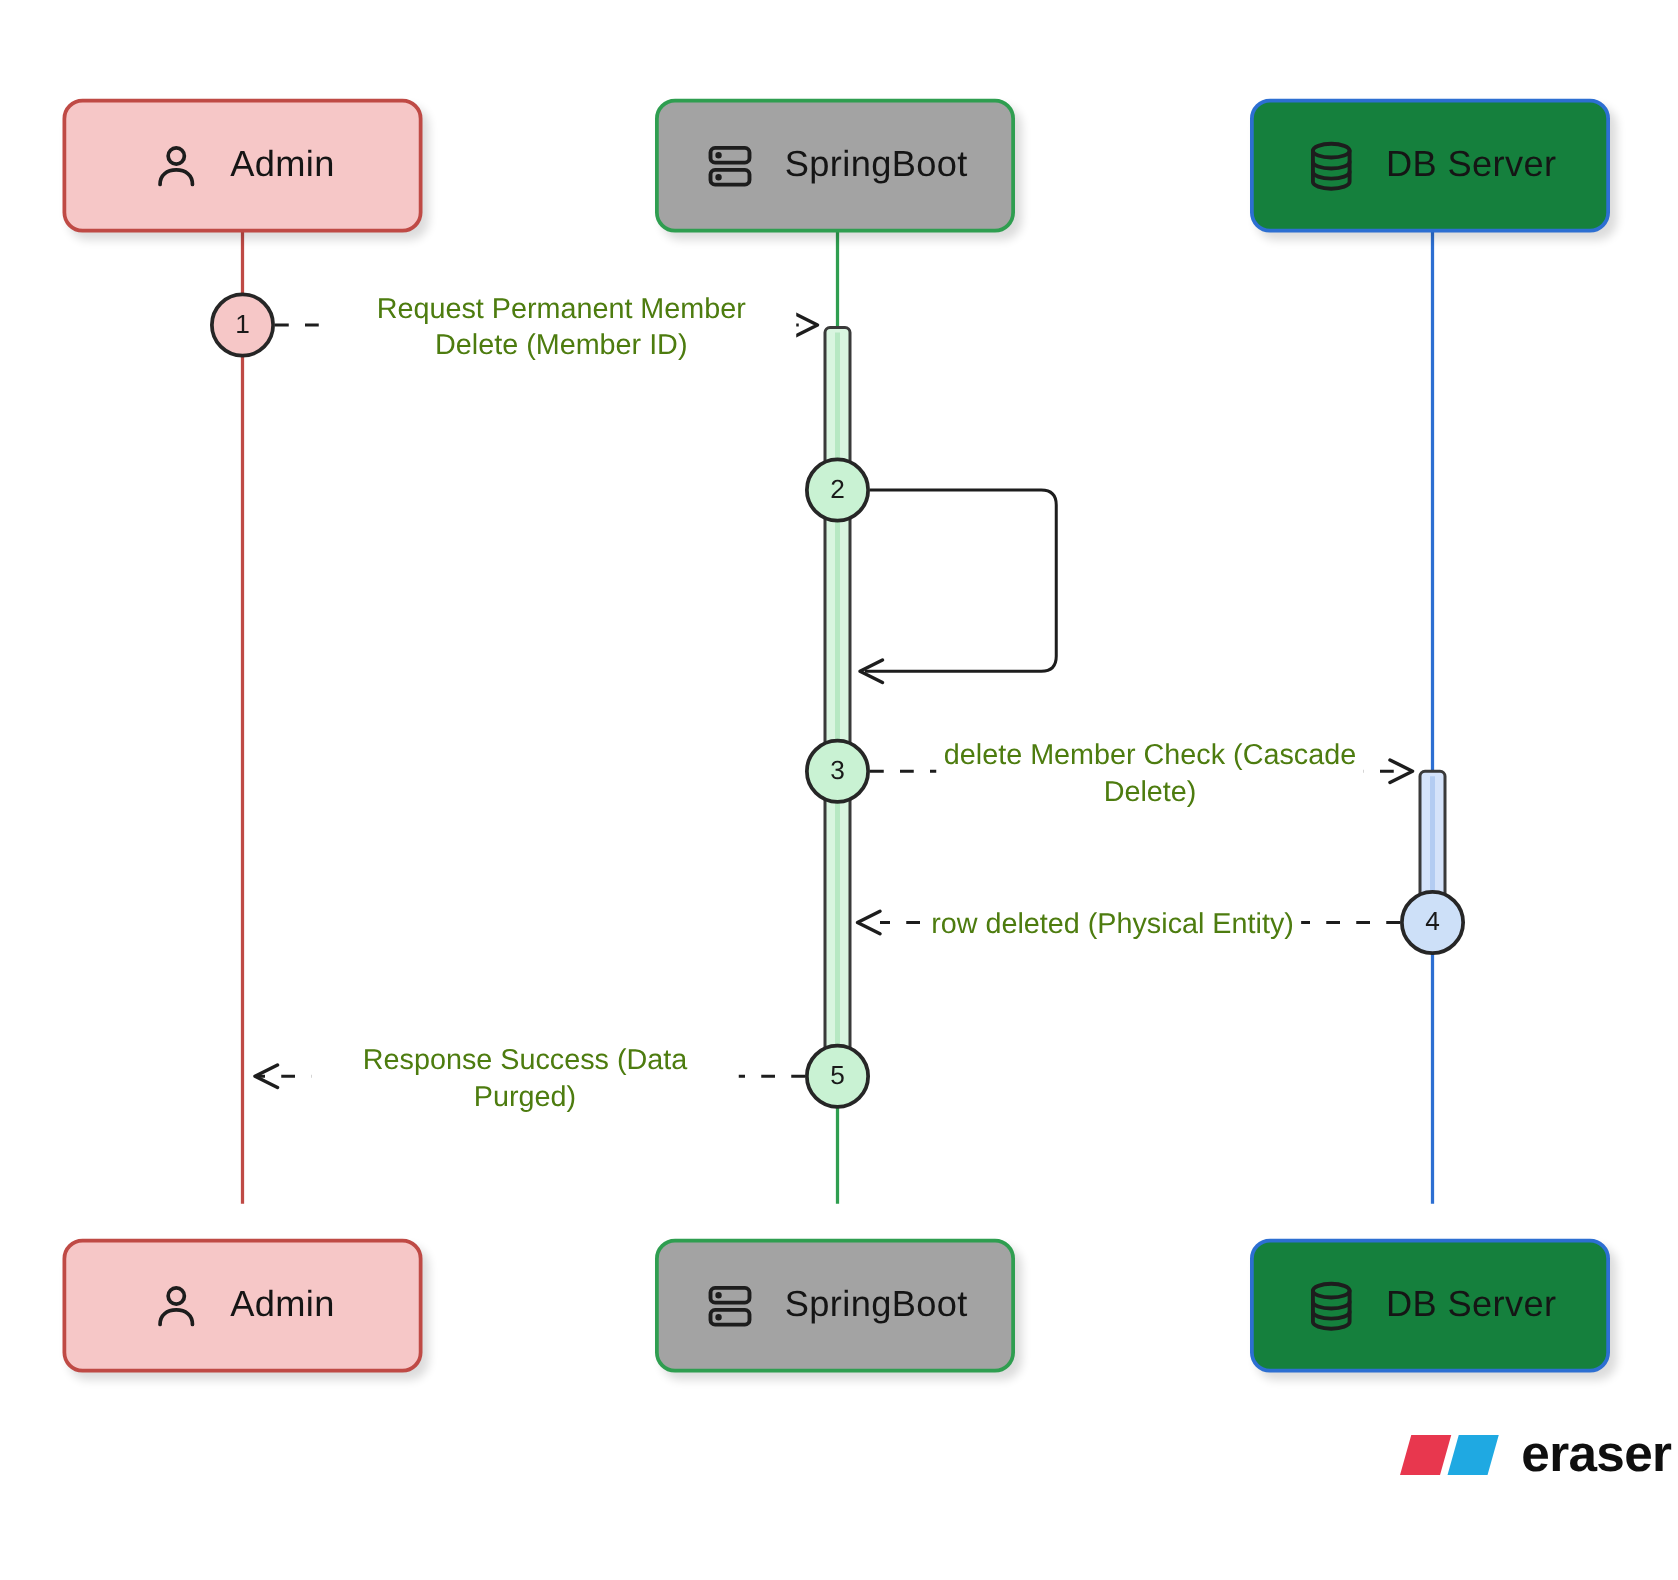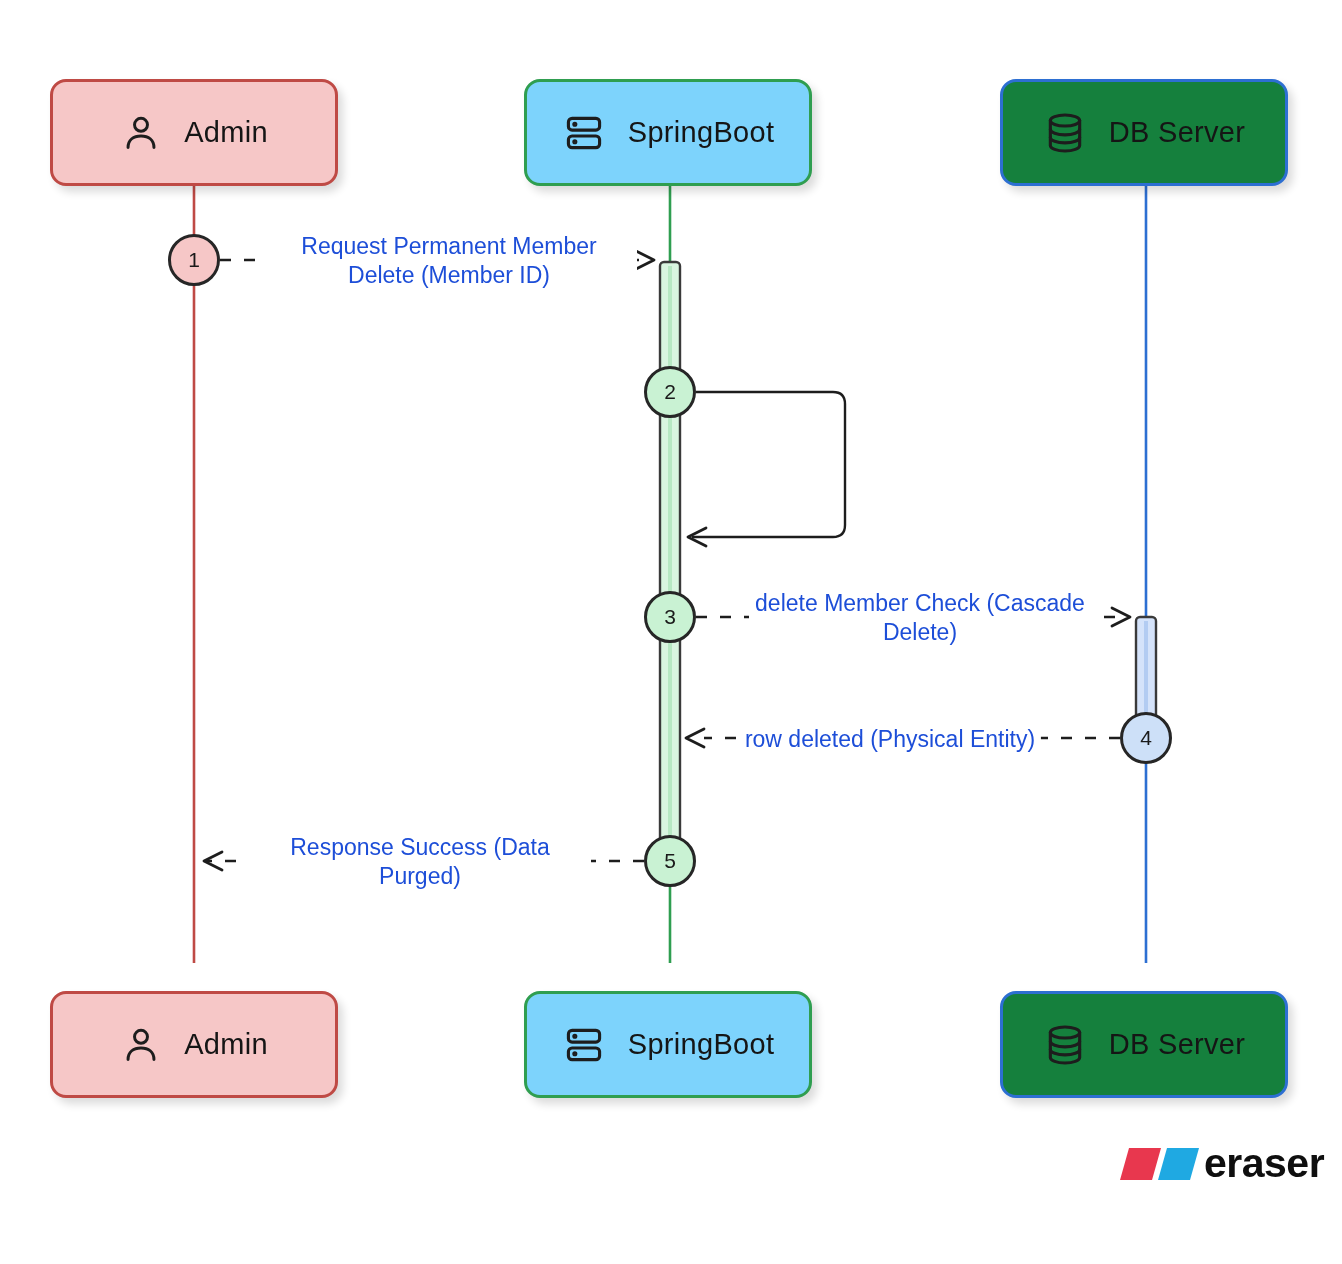--- a/index.html
+++ b/index.html
@@ -11,41 +11,41 @@
   .layer{position:absolute;left:0;top:0;}
   .actor-box{
     position:absolute;width:288px;height:107px;box-sizing:border-box;
     border:3px solid;border-radius:16px;
     display:flex;align-items:center;justify-content:center;gap:22px;
     box-shadow:5px 6px 8px rgba(0,0,0,0.14);
     margin-top:28px;
   }
   .actor-box .actor-label{font-size:29px;color:#151515;letter-spacing:0.3px;}
   .actor-red{background:#f6c7c7;border-color:#bf4a45;}
-  .actor-green{background:#7dd3fc;border-color:#2f9e50;}
+  .actor-green{background:#a3a3a3;border-color:#2f9e50;}
   .actor-blue{background:#15803d;border-color:#2d6fd2;}
   .actor-icon{flex:0 0 auto;display:block;}
   .msg-label{
     position:absolute;transform:translate(-50%,-50%);
     background:#ffffff;text-align:center;
-    font-size:23px;line-height:1.24;color:#1d4ed8;padding:3px 6px;
+    font-size:23px;line-height:1.24;color:#4d7c0f;padding:3px 6px;
   }
   .nowrap{white-space:nowrap;}
   .step-circle{
     position:absolute;width:46px;height:46px;border-radius:50%;
     border:3px solid #262626;box-sizing:content-box;
     display:flex;align-items:center;justify-content:center;
     font-size:21px;color:#1a1a1a;transform:translate(-50%,-50%);
   }
   .circle-red{background:#f6c7c7;}
   .circle-green{background:#c9f2d3;}
   .circle-blue{background:#cde0f8;}
   .watermark{
     position:absolute;left:1118px;top:1143px;
-    display:flex;align-items:center;gap:4px;cursor:pointer;
+    display:flex;align-items:center;gap:17px;cursor:pointer;
   }
   .watermark-text{
     font-size:41px;font-weight:700;color:#0f0f0f;letter-spacing:-0.5px;
     line-height:1;
   }
 </style>
 </head>
 <body>
 
 <div class="canvas">

